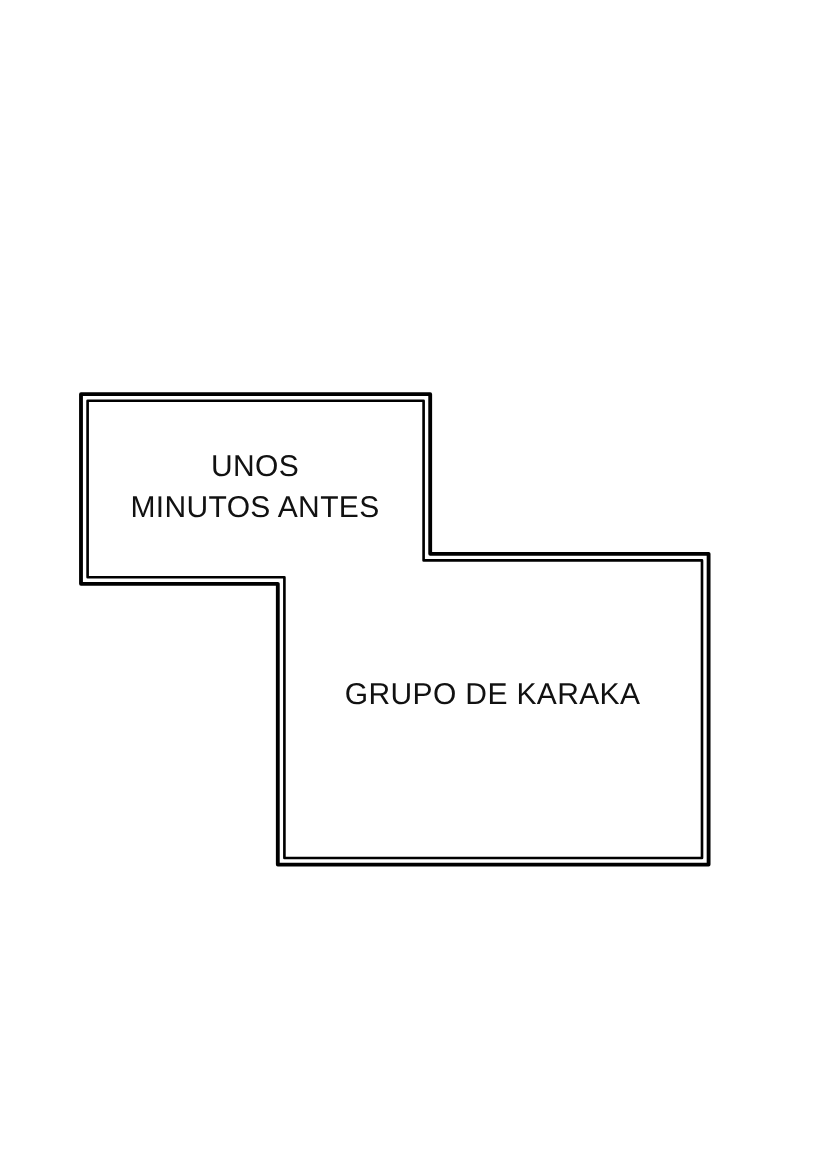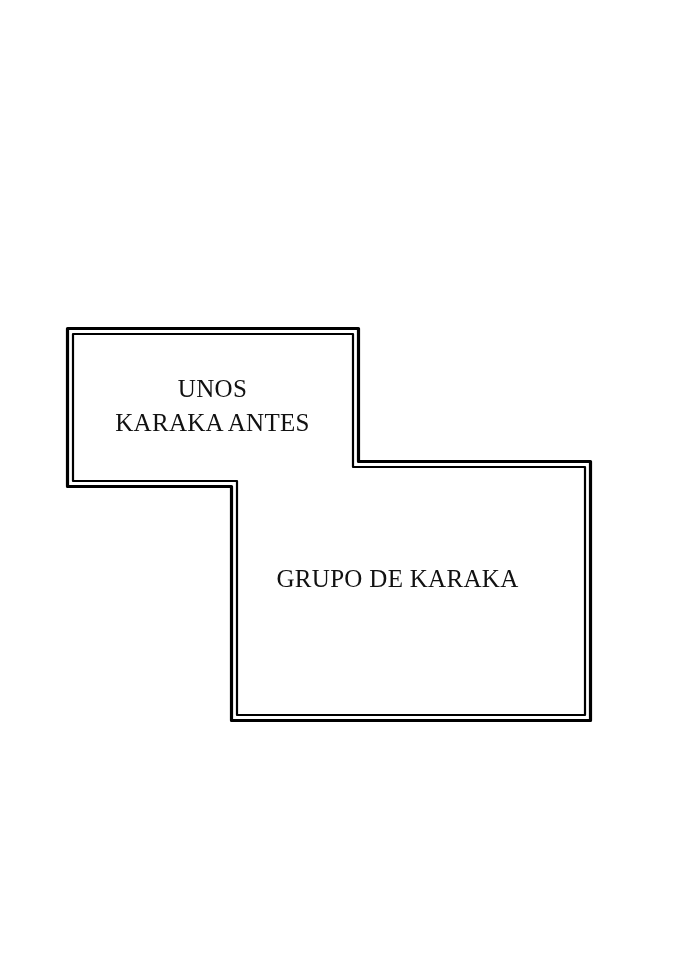--- a/index.html
+++ b/index.html
@@ -16,35 +16,35 @@
     }
     .frame {
       position: absolute;
       left: 0;
       top: 0;
       width: 700px;
       height: 980px;
     }
     .caption {
       position: absolute;
-      font-family: Liberation Serif, serif;
+      font-family: Liberation Sans, sans-serif;
       color: #111111;
       text-align: center;
       font-size: 25px;
       line-height: 34px;
       letter-spacing: 0.3px;
       white-space: nowrap;
     }
     .caption-1 {
       left: 67px;
       width: 291px;
       top: 372px;
     }
     .caption-2 {
-      left: 218px;
+      left: 231px;
       width: 359px;
       top: 562px;
     }
     .caption span {
       display: block;
     }
   </style>
 </head>
 <body>
 
@@ -52,20 +52,20 @@
 
   <svg class="frame" width="700" height="980" viewBox="0 0 700 980" xmlns="http://www.w3.org/2000/svg">
 
     <polygon points="67.5,328.5 358.5,328.5 358.5,461.5 590.5,461.5 590.5,720.5 231.5,720.5 231.5,486.5 67.5,486.5" fill="none" stroke="#000000" stroke-width="3.2" stroke-linejoin="round"></polygon>
 
     <polygon points="73,334 353,334 353,467 585,467 585,715 237,715 237,481 73,481" fill="none" stroke="#000000" stroke-width="2.2" stroke-linejoin="round"></polygon>
   </svg>
 
   <div class="caption caption-1">
     <span>UNOS</span>
-    <span>KARAKA ANTES</span>
+    <span>MINUTOS ANTES</span>
   </div>
 
   <div class="caption caption-2">
     <span>GRUPO DE KARAKA</span>
   </div>
 
 </div>
 
 </body></html>

